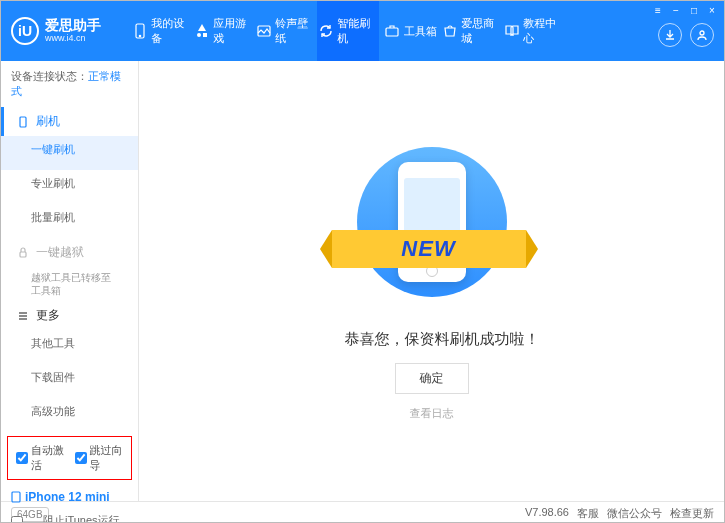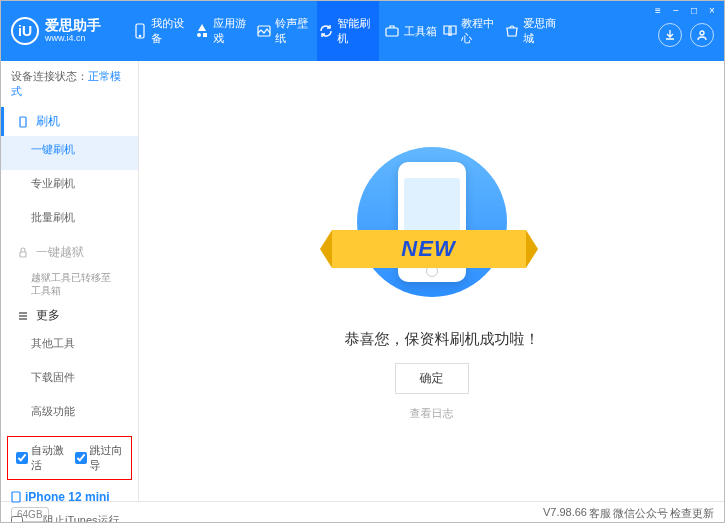--- a/index.html
+++ b/index.html
@@ -56,21 +56,21 @@
 .ill-banner::before { left:-12px; border-right:12px solid #e6a800; }
 .ill-banner::after { right:-12px; border-left:12px solid #e6a800; }
 
 .result-text { font-size: 15px; color: #333; margin-top: 18px; margin-left: 21px; }
 .ok-btn { margin-top: 14px; border: 1px solid #ddd; background: #fff; padding: 6px 24px; font-size: 12px; color: #444; cursor: pointer; }
 .log-link { margin-top: 12px; font-size: 11px; color: #aaa; cursor: pointer; }
 
 .footer { height: 23px; border-top: 1px solid #e5e5e5; display: flex; align-items: center; font-size: 11px; color: #666; padding: 0 10px; }
 .footer-left { flex: 1; display: flex; align-items: flex-end; gap: 20px; margin-top: 15px; }
 .footer-left input { width: 12px; height: 12px; }
-.footer-right { display: flex; gap: 2px; }
+.footer-right { display: flex; gap: 8px; }
 .footer-right span { cursor: pointer; }
 
 svg { display: block; }
 </style>
 </head>
 <body>
 
 <div class="header">
   <div class="win-controls">
     <div class="win-btn">≡</div>
@@ -128,33 +128,33 @@
           <svg width="16" height="16" viewBox="0 0 16 16" fill="none" stroke="#fff" stroke-width="1.2">
             <rect x="2" y="5" width="12" height="8" rx="1"></rect>
             <path d="M6 5V3h4v2"></path>
           </svg>
         </span>
       <span>工具箱</span>
     </div>
     <div class="nav-item">
       <span class="nav-icon">
           <svg width="16" height="16" viewBox="0 0 16 16" fill="none" stroke="#fff" stroke-width="1.2">
-            <path d="M2 3h5a2 2 0 012 2v8a2 2 0 00-2-2H2zM14 3H9a2 2 0 00-2 2v8a2 2 0 012-2h5z"></path>
-          </svg>
-        </span>
-      <span>教程中心</span>
-    </div>
-    <div class="nav-item">
-      <span class="nav-icon">
-          <svg width="16" height="16" viewBox="0 0 16 16" fill="none" stroke="#fff" stroke-width="1.2">
             <path d="M3 5h10l-1 8H4z"></path>
             <path d="M6 5a2 2 0 014 0"></path>
           </svg>
         </span>
       <span>爱思商城</span>
+    </div>
+    <div class="nav-item">
+      <span class="nav-icon">
+          <svg width="16" height="16" viewBox="0 0 16 16" fill="none" stroke="#fff" stroke-width="1.2">
+            <path d="M2 3h5a2 2 0 012 2v8a2 2 0 00-2-2H2zM14 3H9a2 2 0 00-2 2v8a2 2 0 012-2h5z"></path>
+          </svg>
+        </span>
+      <span>教程中心</span>
     </div>
   </div>
   <div class="header-right">
     <div class="circle-btn">
         <svg width="12" height="12" viewBox="0 0 12 12" fill="none" stroke="#fff" stroke-width="1.3">
           <path d="M6 1v7M3 5l3 3 3-3M2 10h8"></path>
         </svg>
       </div>
     <div class="circle-btn">
         <svg width="12" height="12" viewBox="0 0 12 12" fill="none" stroke="#fff" stroke-width="1.3">

